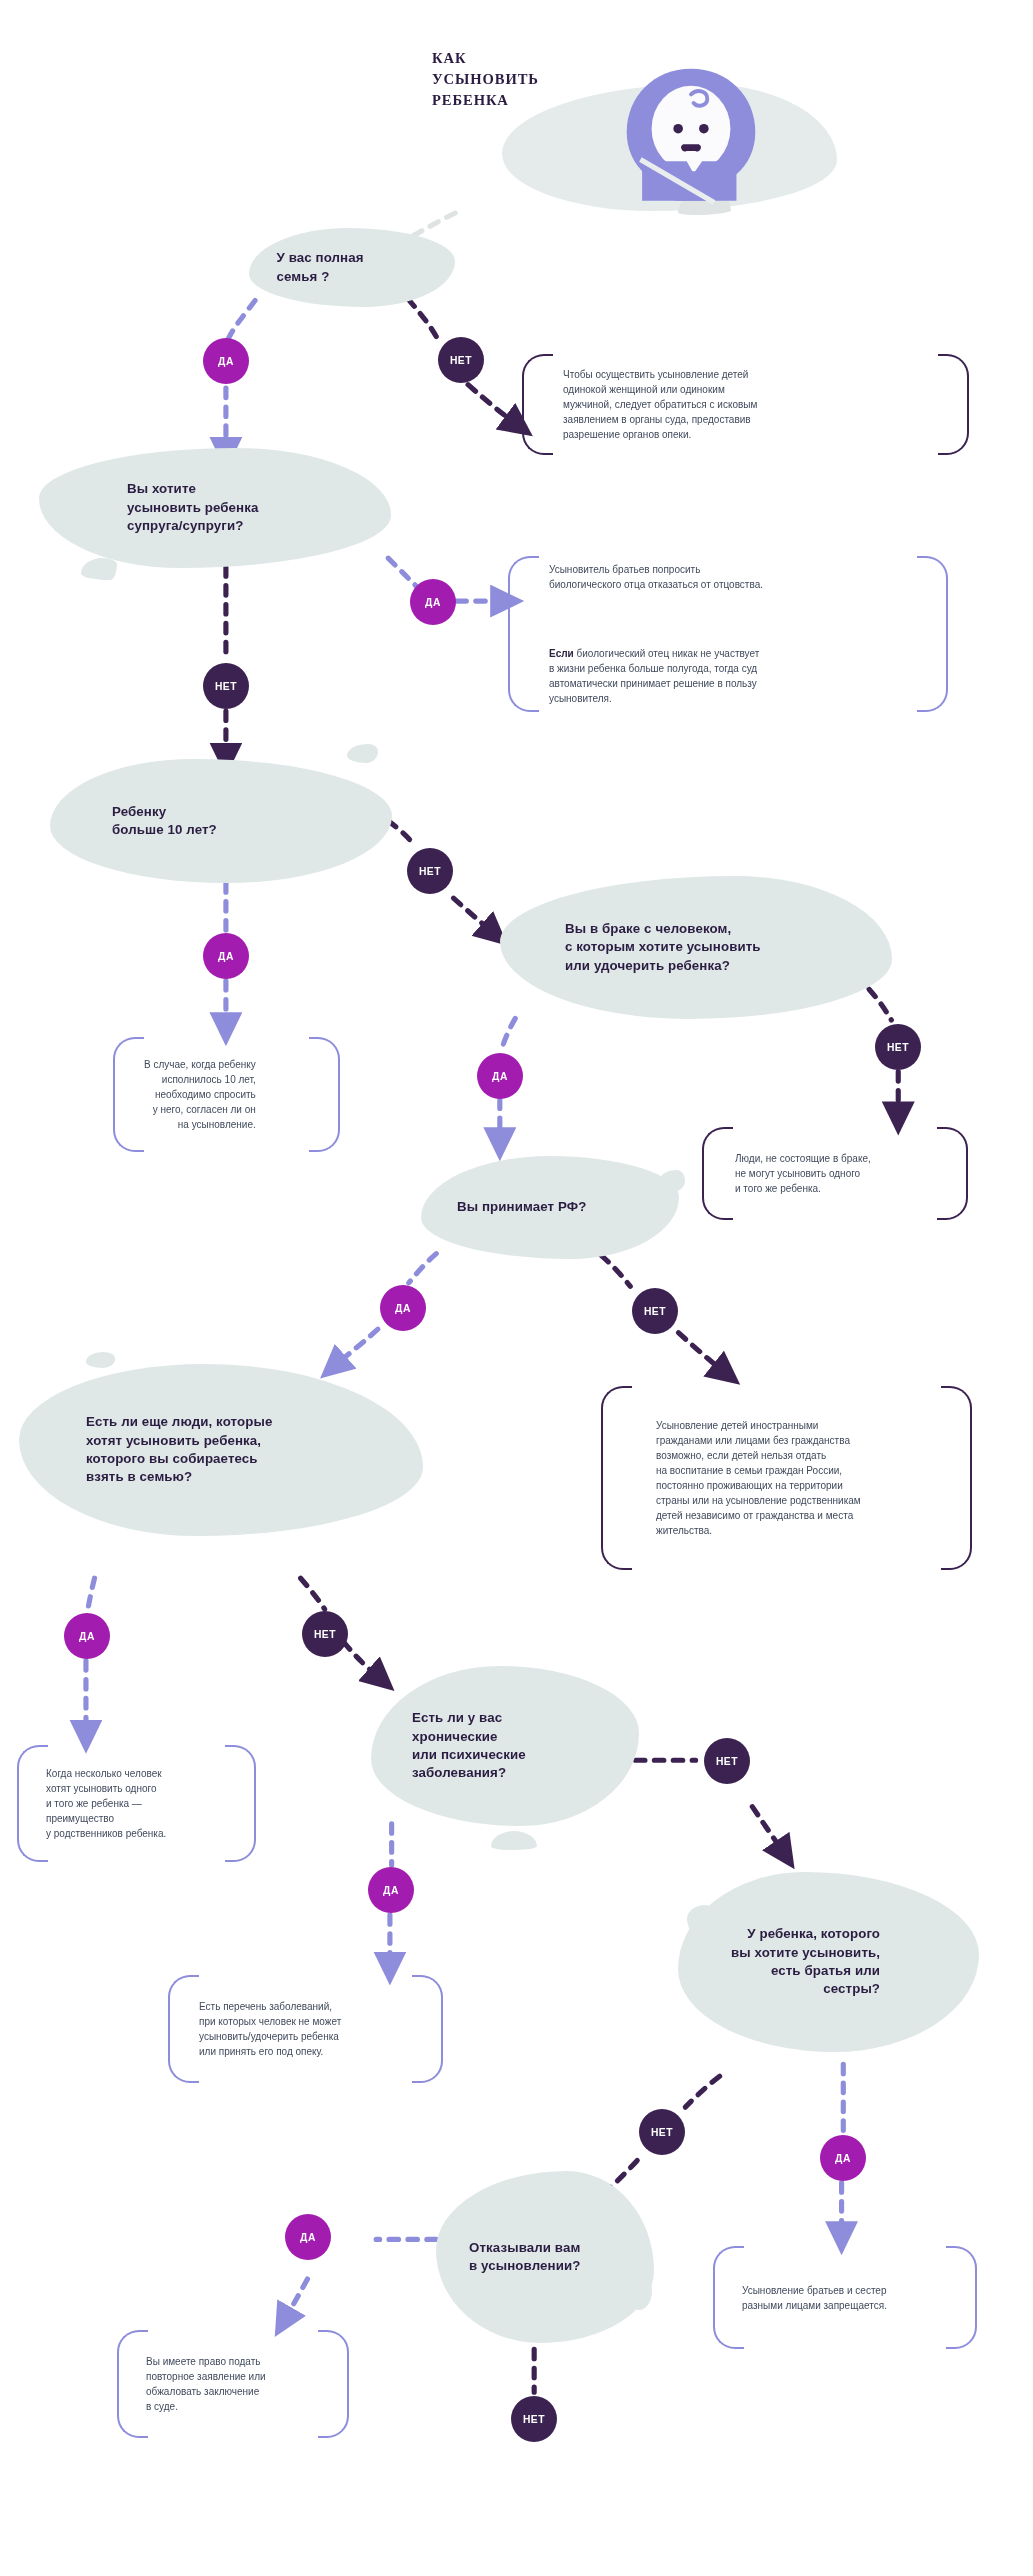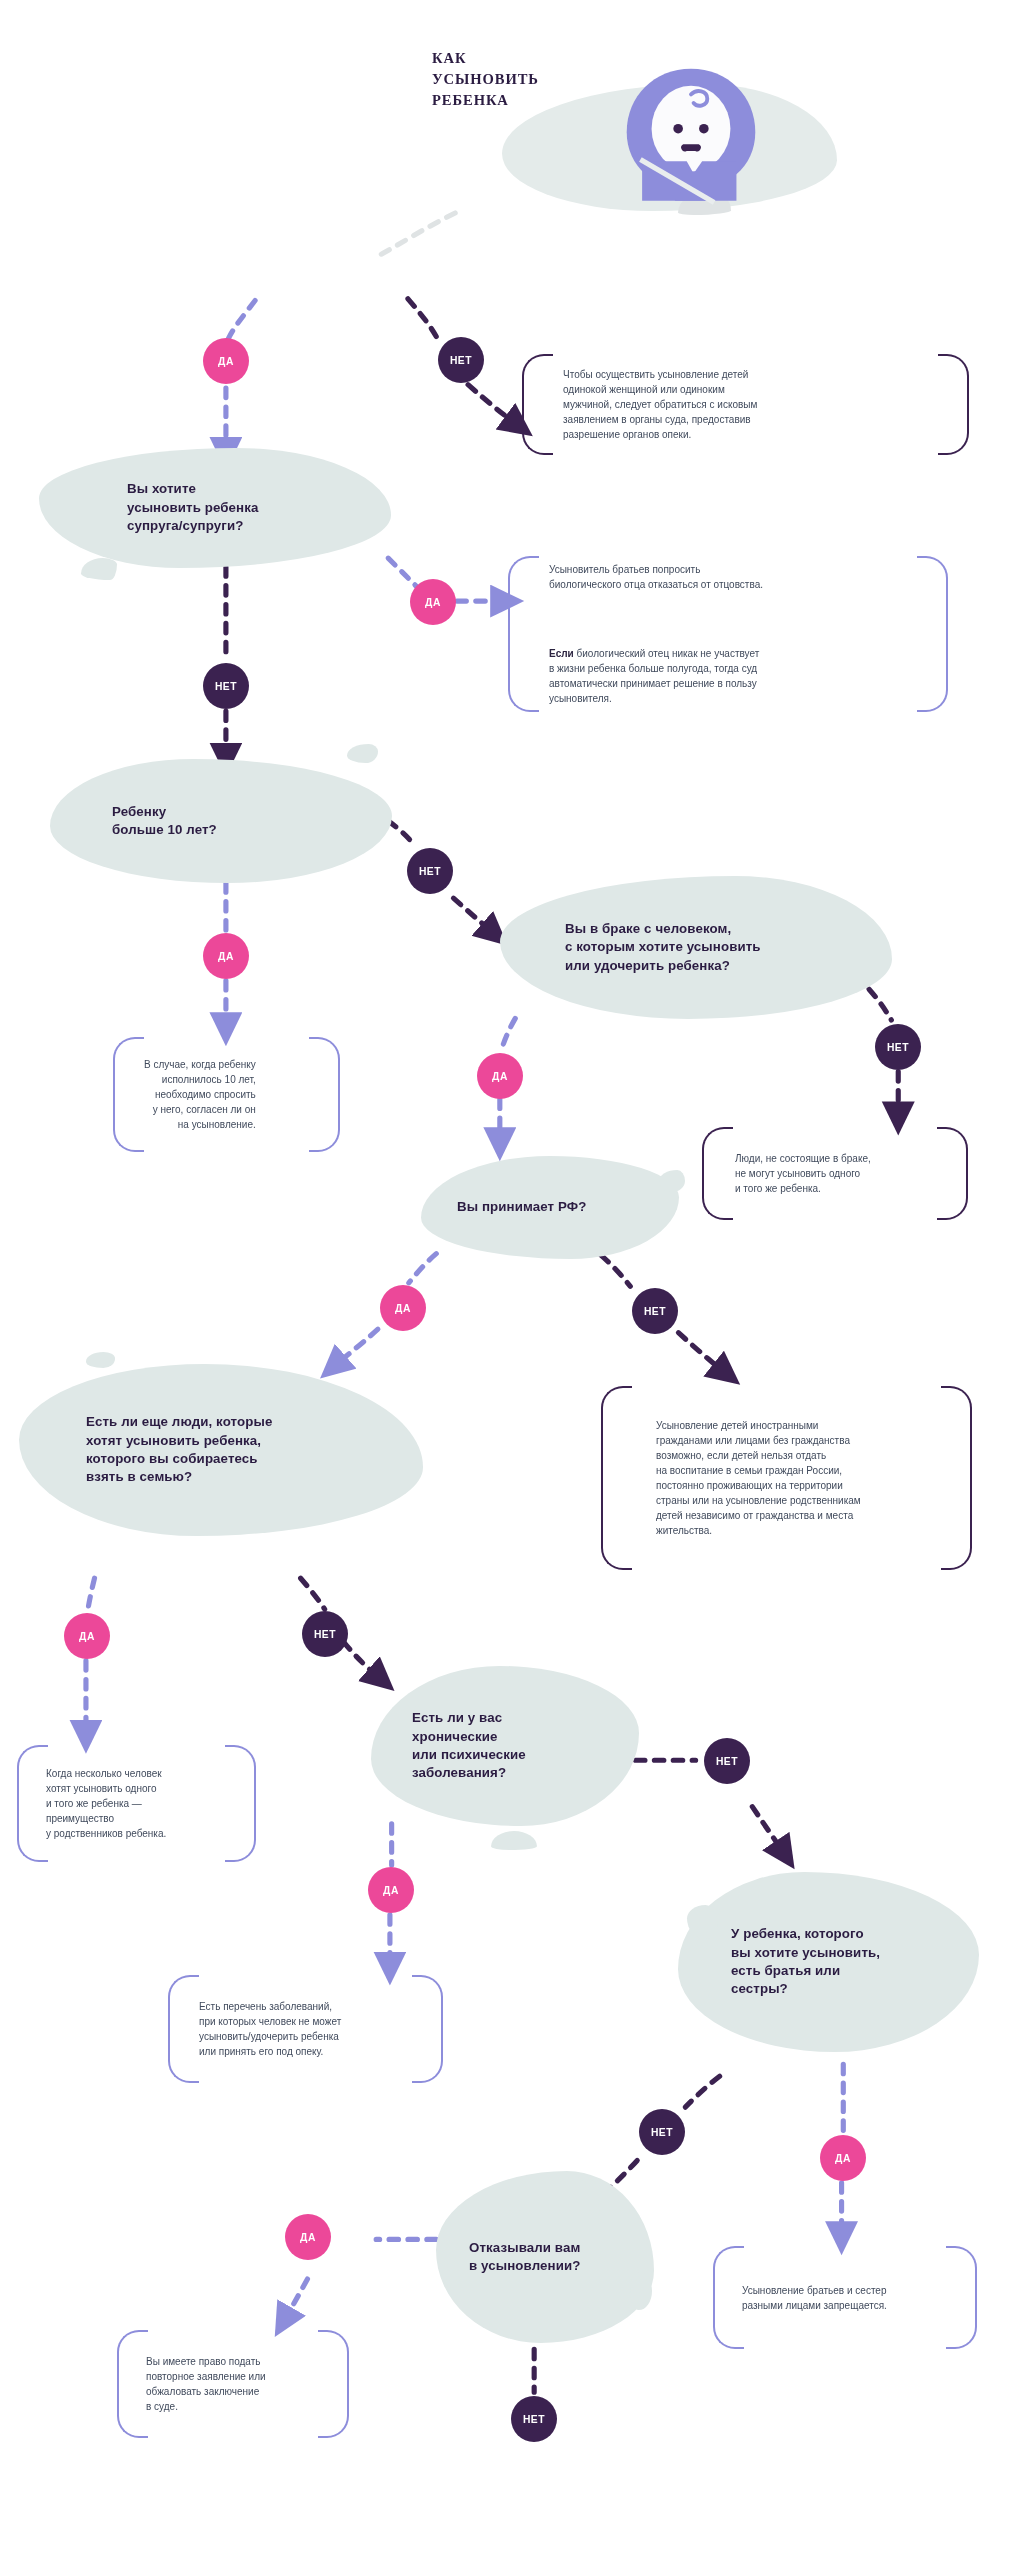--- a/index.html
+++ b/index.html
@@ -50,21 +50,21 @@
     position:absolute;
     display:flex;
     align-items:center;
     justify-content:center;
     border-radius:50%;
     color:#ffffff;
     font-weight:bold;
     letter-spacing:0.5px;
     font-size:10.3px;
   }
-  .pill.yes{background:#ec4899;}
+  .pill.yes{background:#a21caf;}
   .pill.no{background:#3b2250;}
 
   
   .card{
     position:absolute;
     box-sizing:border-box;
     display:flex;
     align-items:center;
     border-radius:22px;
     background:transparent;
@@ -217,20 +217,24 @@
 
     <path d="M96,98 h18 a4,4 0 0 1 -4,8 h-10 a4,4 0 0 1 -4,-8 z" fill="#3b2250"></path>
 
     <path d="M48,118 L100,118 L126,164 L48,164 Z" fill="#8d8ddb"></path>
 
     <path d="M158,118 L158,164 L86,164 L118,118 Z" fill="#8d8ddb"></path>
 
     <path d="M46,116 L132,166" stroke="#e9edee" stroke-width="6" fill="none"></path>
   </svg>
 
+  <div class="blob shape-a" style="left:249px;top:228px;width:206px;height:79px;padding:0 0 0 27.5px;">
+    <div class="q" style="font-size:13.3px;">У вас полная
+семья ?</div>
+  </div>
   <div class="pill yes" style="left:203px;top:338px;width:46px;height:46px;">
     <span>ДА</span>
   </div>
   <div class="pill no" style="left:438px;top:337px;width:46px;height:46px;">
     <span>НЕТ</span>
   </div>
 
   <div class="card dark" style="left:522px;top:354px;width:447px;height:101px;padding:0 41px;">
     <span class="brk l"></span>
     <span class="brk r"></span>
@@ -382,21 +386,21 @@
 
   <div class="card light" style="left:168px;top:1975px;width:275px;height:108px;padding:0 31px;">
     <span class="brk l"></span>
     <span class="brk r"></span>
     <div class="txt" style="font-size:10px;">Есть перечень заболеваний,
 при которых человек не может
 усыновить/удочерить ребенка
 или принять его под опеку.</div>
   </div>
 
-  <div class="blob shape-c" style="left:678px;top:1872px;width:301px;height:180px;padding:0 0 0 53px;">
+  <div class="blob shape-c" style="left:678px;top:1872px;width:301px;height:180px;padding:0 0 0 53px;text-align:right;">
     <div class="q" style="font-size:13.3px;">У ребенка, которого
 вы хотите усыновить,
 есть братья или
 сестры?</div>
   </div>
   <div class="speck" style="left:687px;top:1905px;width:31px;height:34px;border-radius:60% 40% 40% 60% / 40% 60% 40% 60%;"></div>
 
   <div class="pill no" style="left:639px;top:2109px;width:46px;height:46px;">
     <span>НЕТ</span>
   </div>

